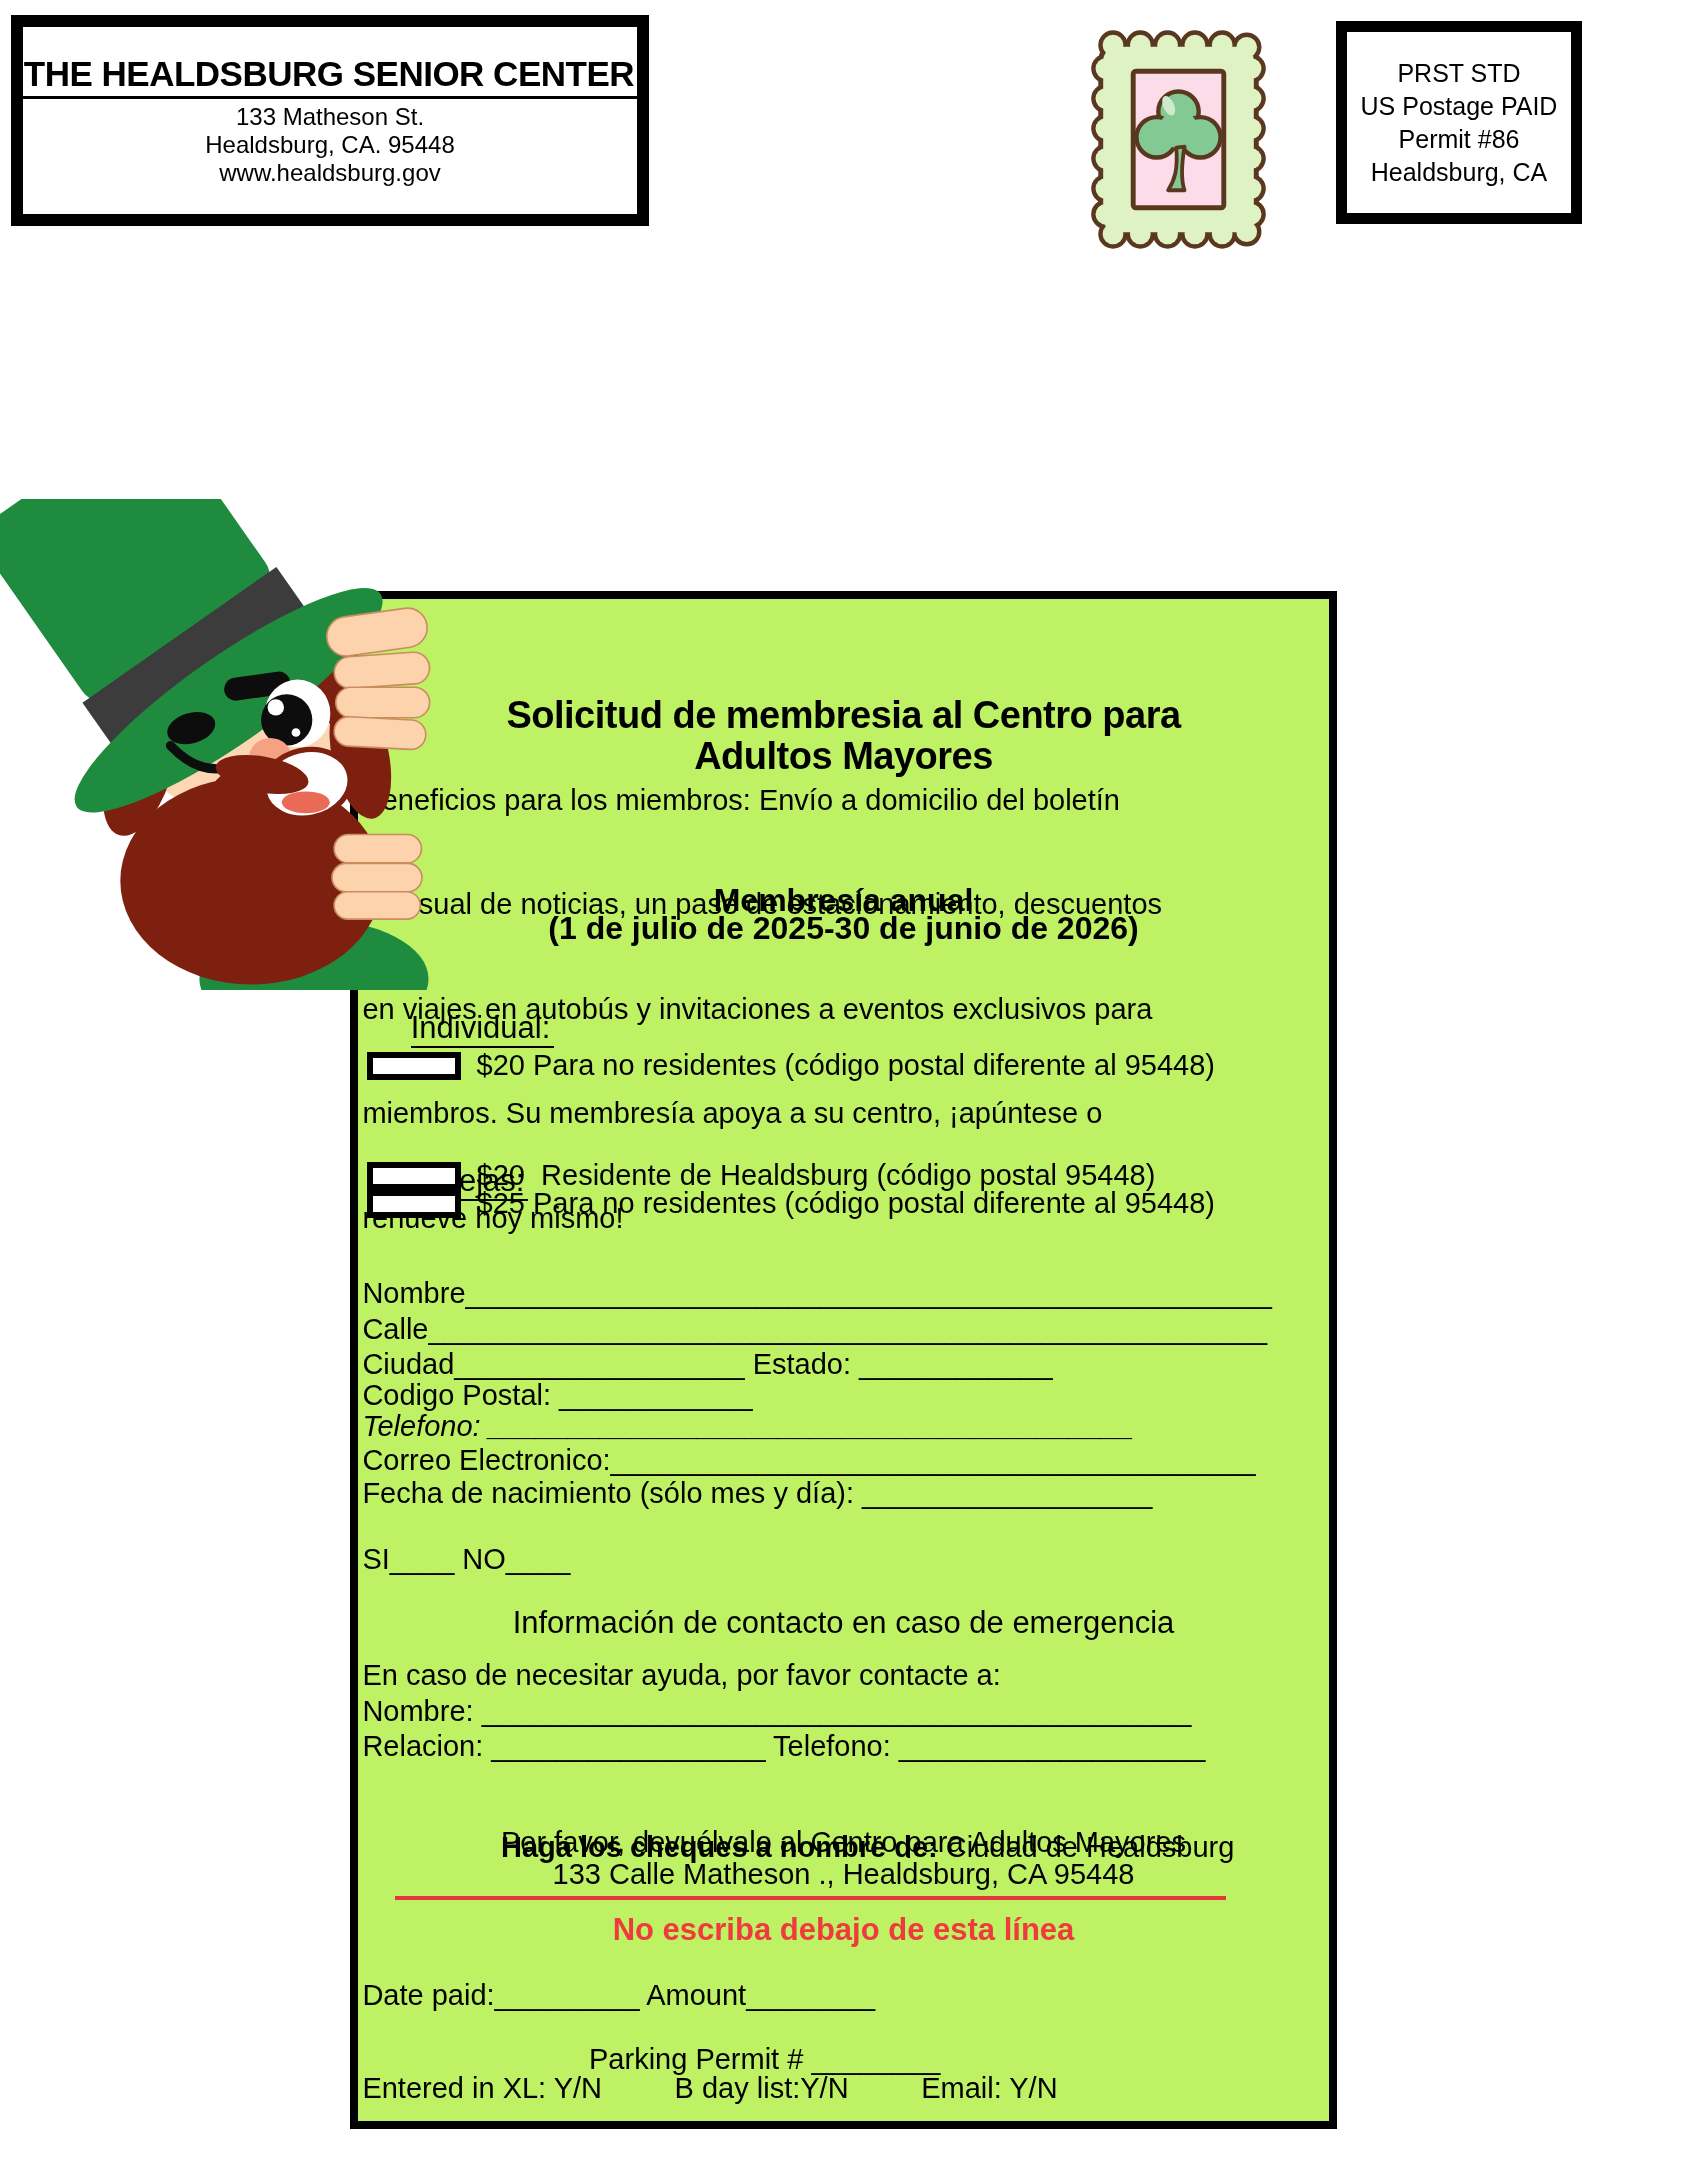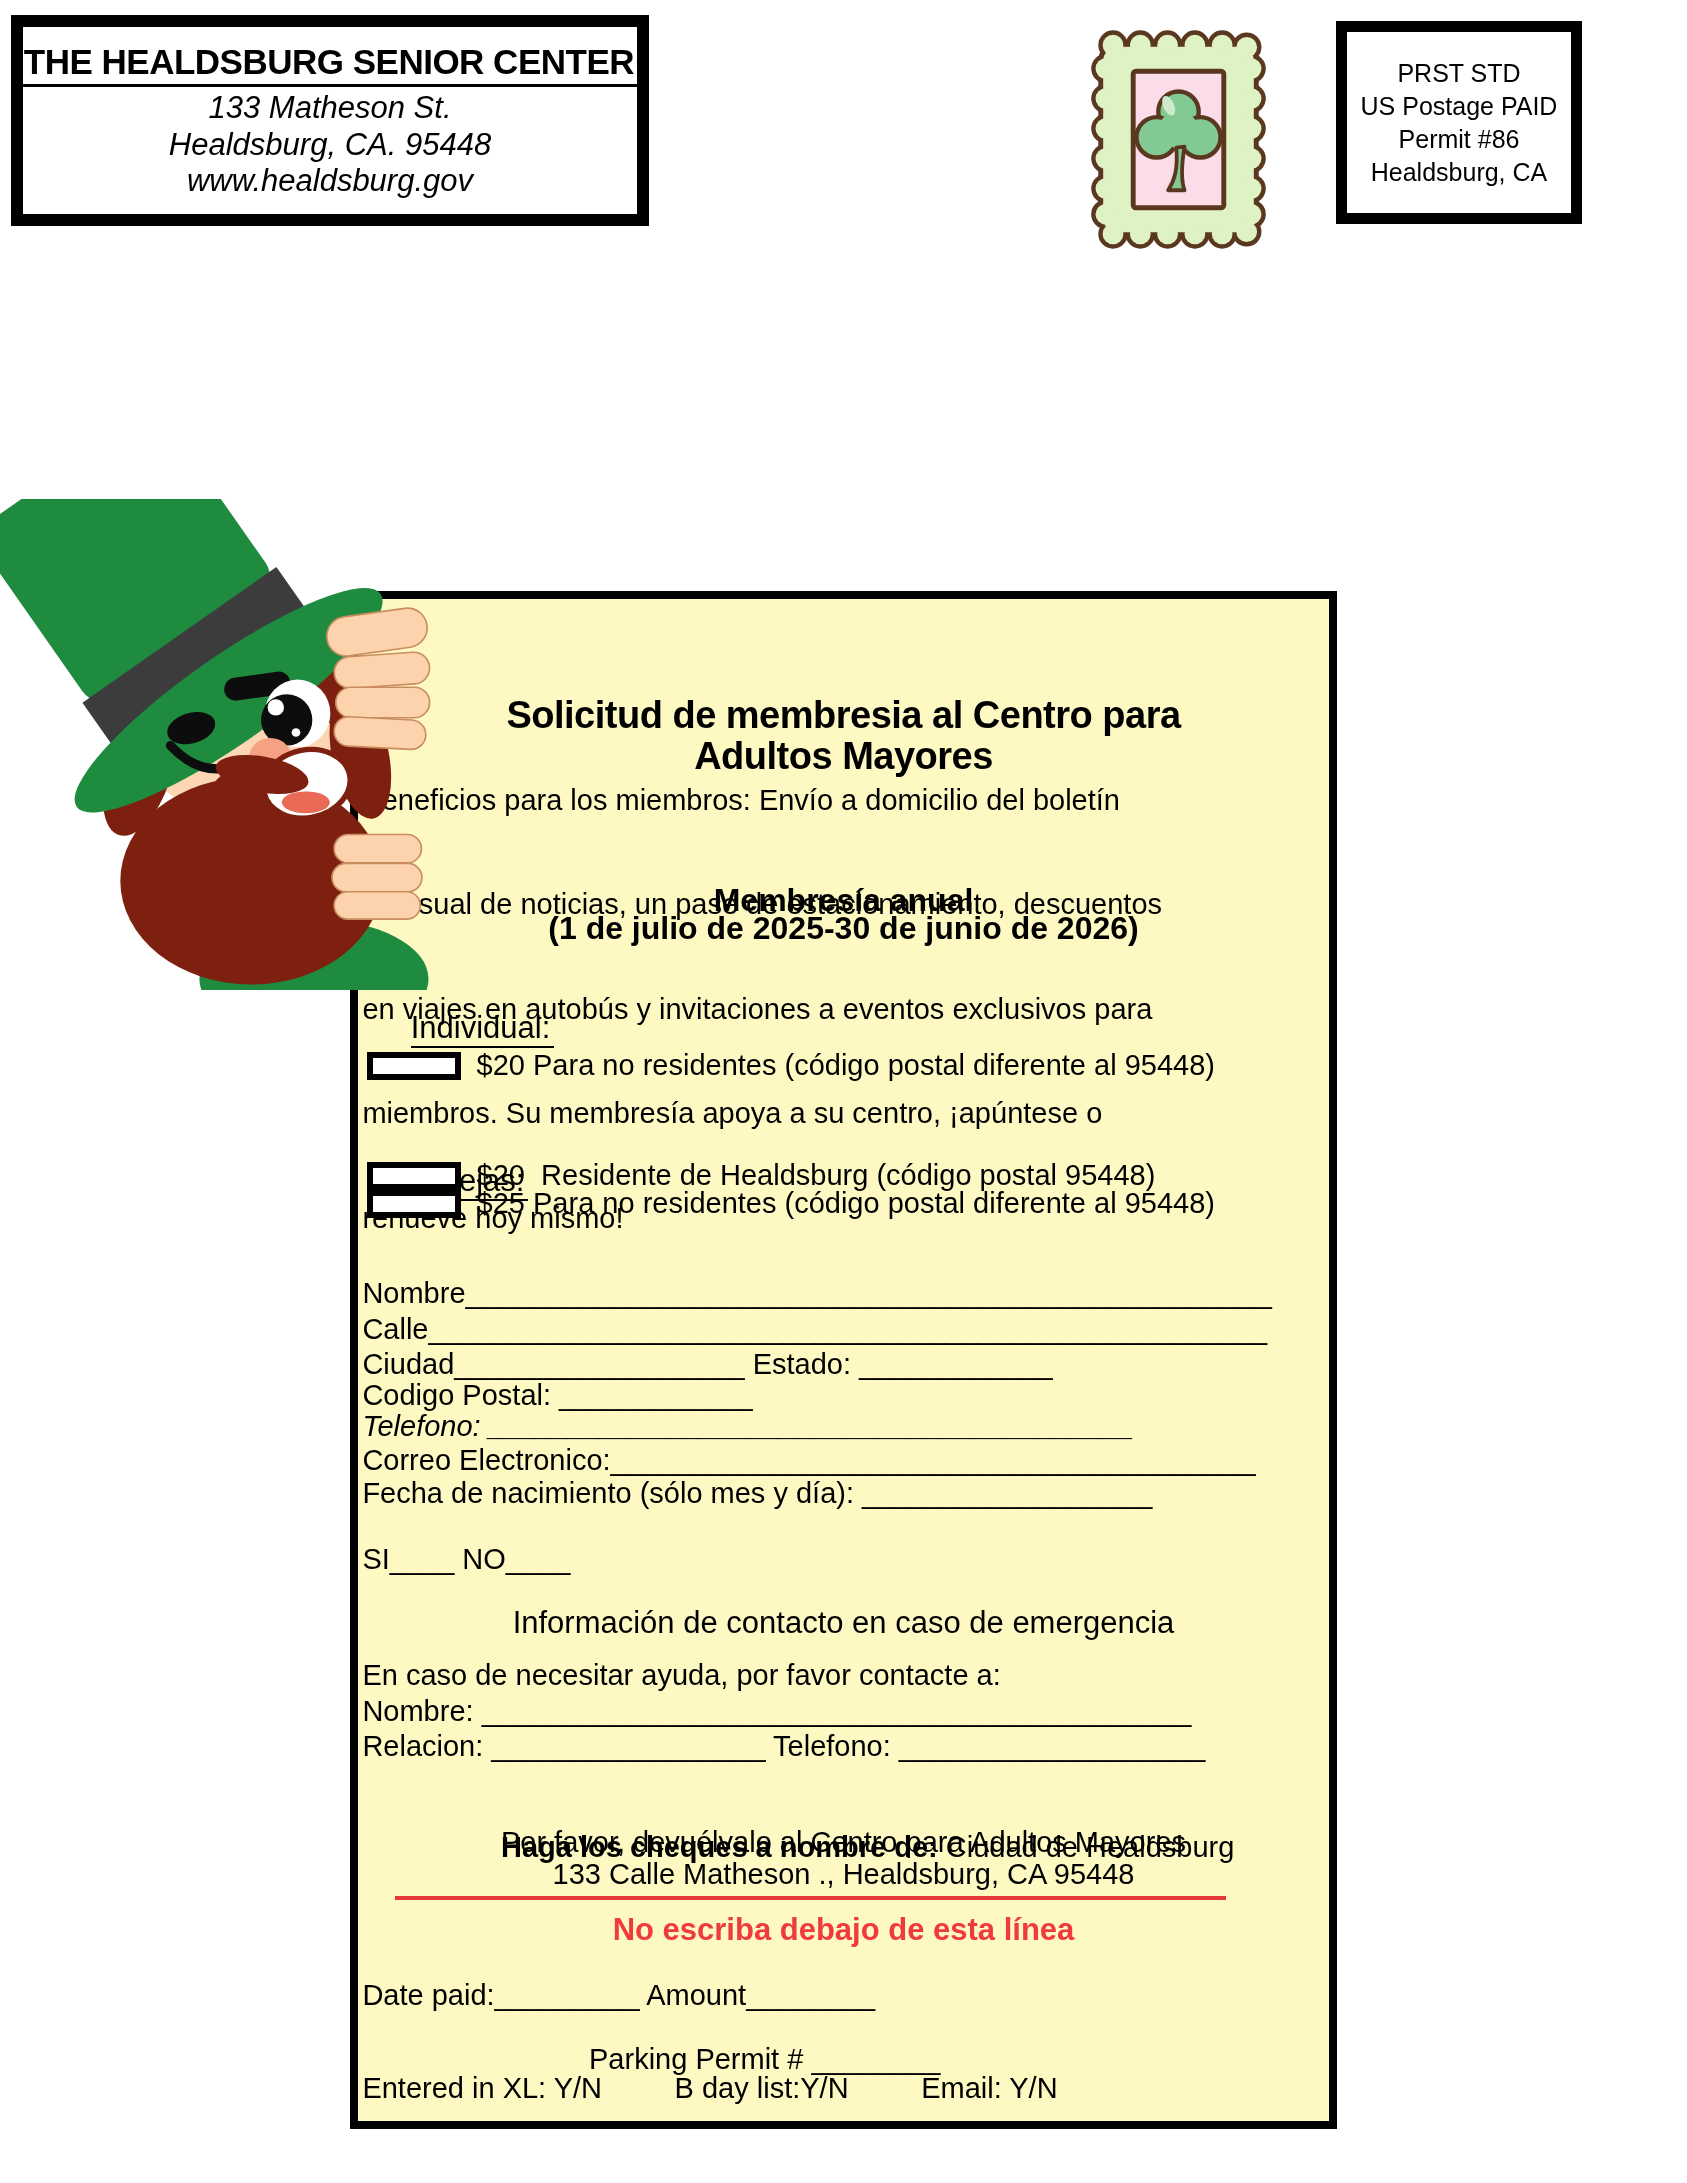--- a/index.html
+++ b/index.html
@@ -13,37 +13,37 @@
   .sender-box {
     position:absolute; left:11px; top:15.3px; width:638px; height:211px;
     border:12px solid #000; display:flex; flex-direction:column;
     align-items:center; justify-content:center; text-align:center;
   }
   .sender-title {
     font-size:35px; font-weight:700; letter-spacing:-0.5px;
     border-bottom:3.8px solid #000; padding:0 3.3px 2.2px 1.1px; margin-bottom:3.3px;
     white-space:nowrap;
   }
-  .sender-line { font-size:31px; line-height:1.18;font-style:italic; }
+  .sender-line { font-size:24px; line-height:1.18; }
 
   
   .stamp { position:absolute; left:1083px; top:16.4px; width:191px; height:247px; }
 
   
   .postage-box {
     position:absolute; left:1336px; top:21px; width:246px; height:203px;
     border:11px solid #000; display:flex; flex-direction:column;
     align-items:center; justify-content:center; text-align:center;
   }
   .postage-line { font-size:25px; line-height:1.32; white-space:nowrap; }
 
   
   .form-box {
     position:absolute; left:350px; top:591px; width:987px; height:1538px;
-    border:8.2px solid #000; background:#fef9c3; z-index:1;
+    border:8.2px solid #000; background:#bef264; z-index:1;
   }
   .row {
     position:absolute; left:4.4px; right:4.4px;
     font-size:29px; line-height:1.2; white-space:pre;
   }
   .center { text-align:center; }
   .form-title {
     font-size:38px; font-weight:700; line-height:1.08; white-space:normal;
     max-width:819px; margin:0 auto; text-align:center; letter-spacing:-0.5px;
   }

